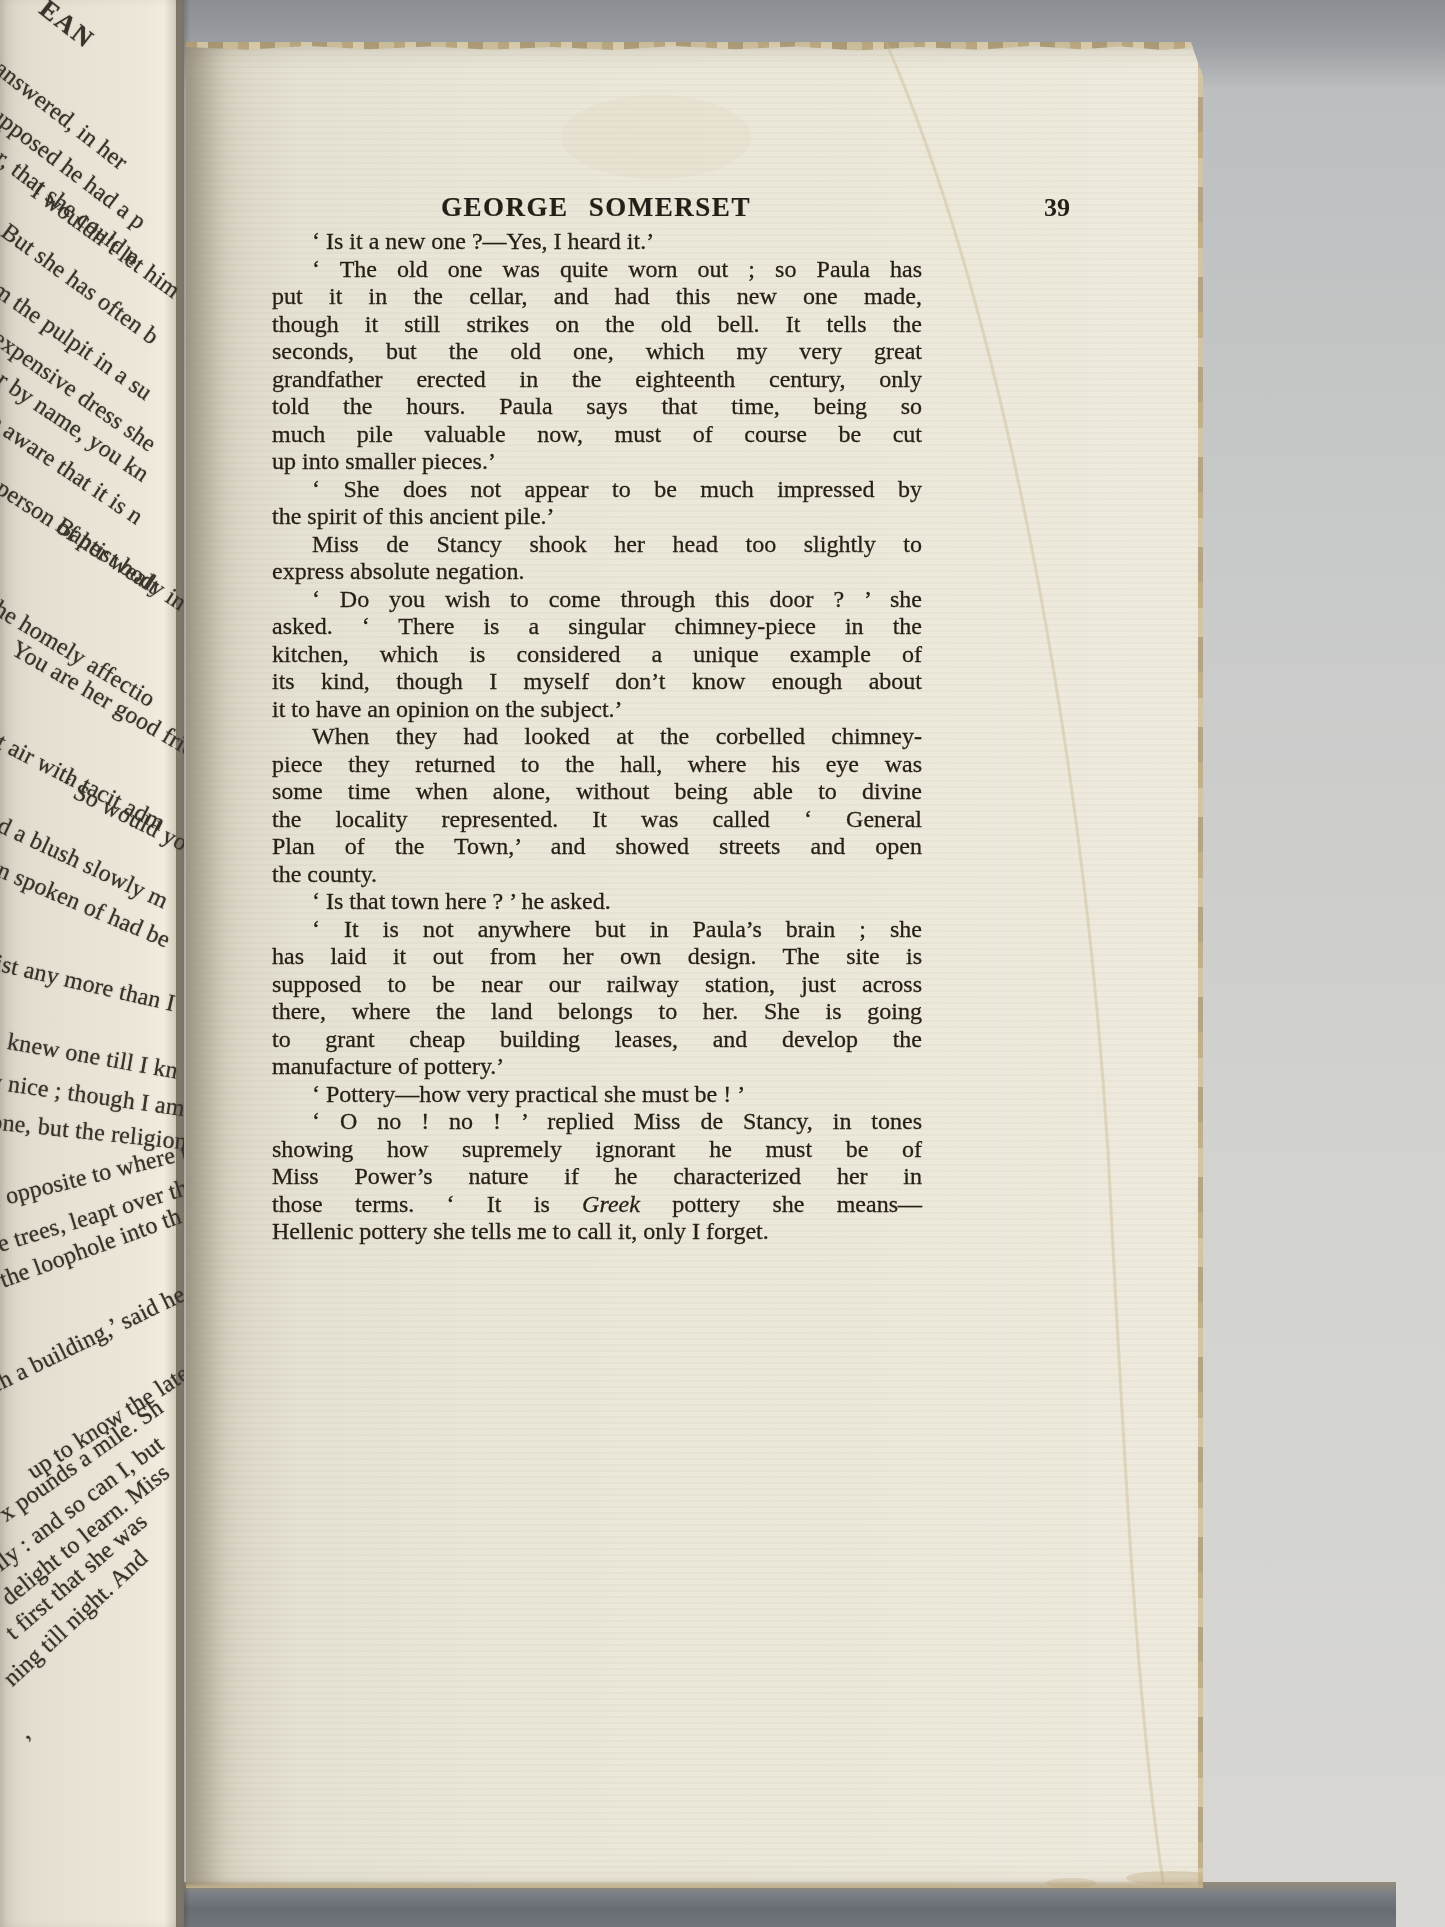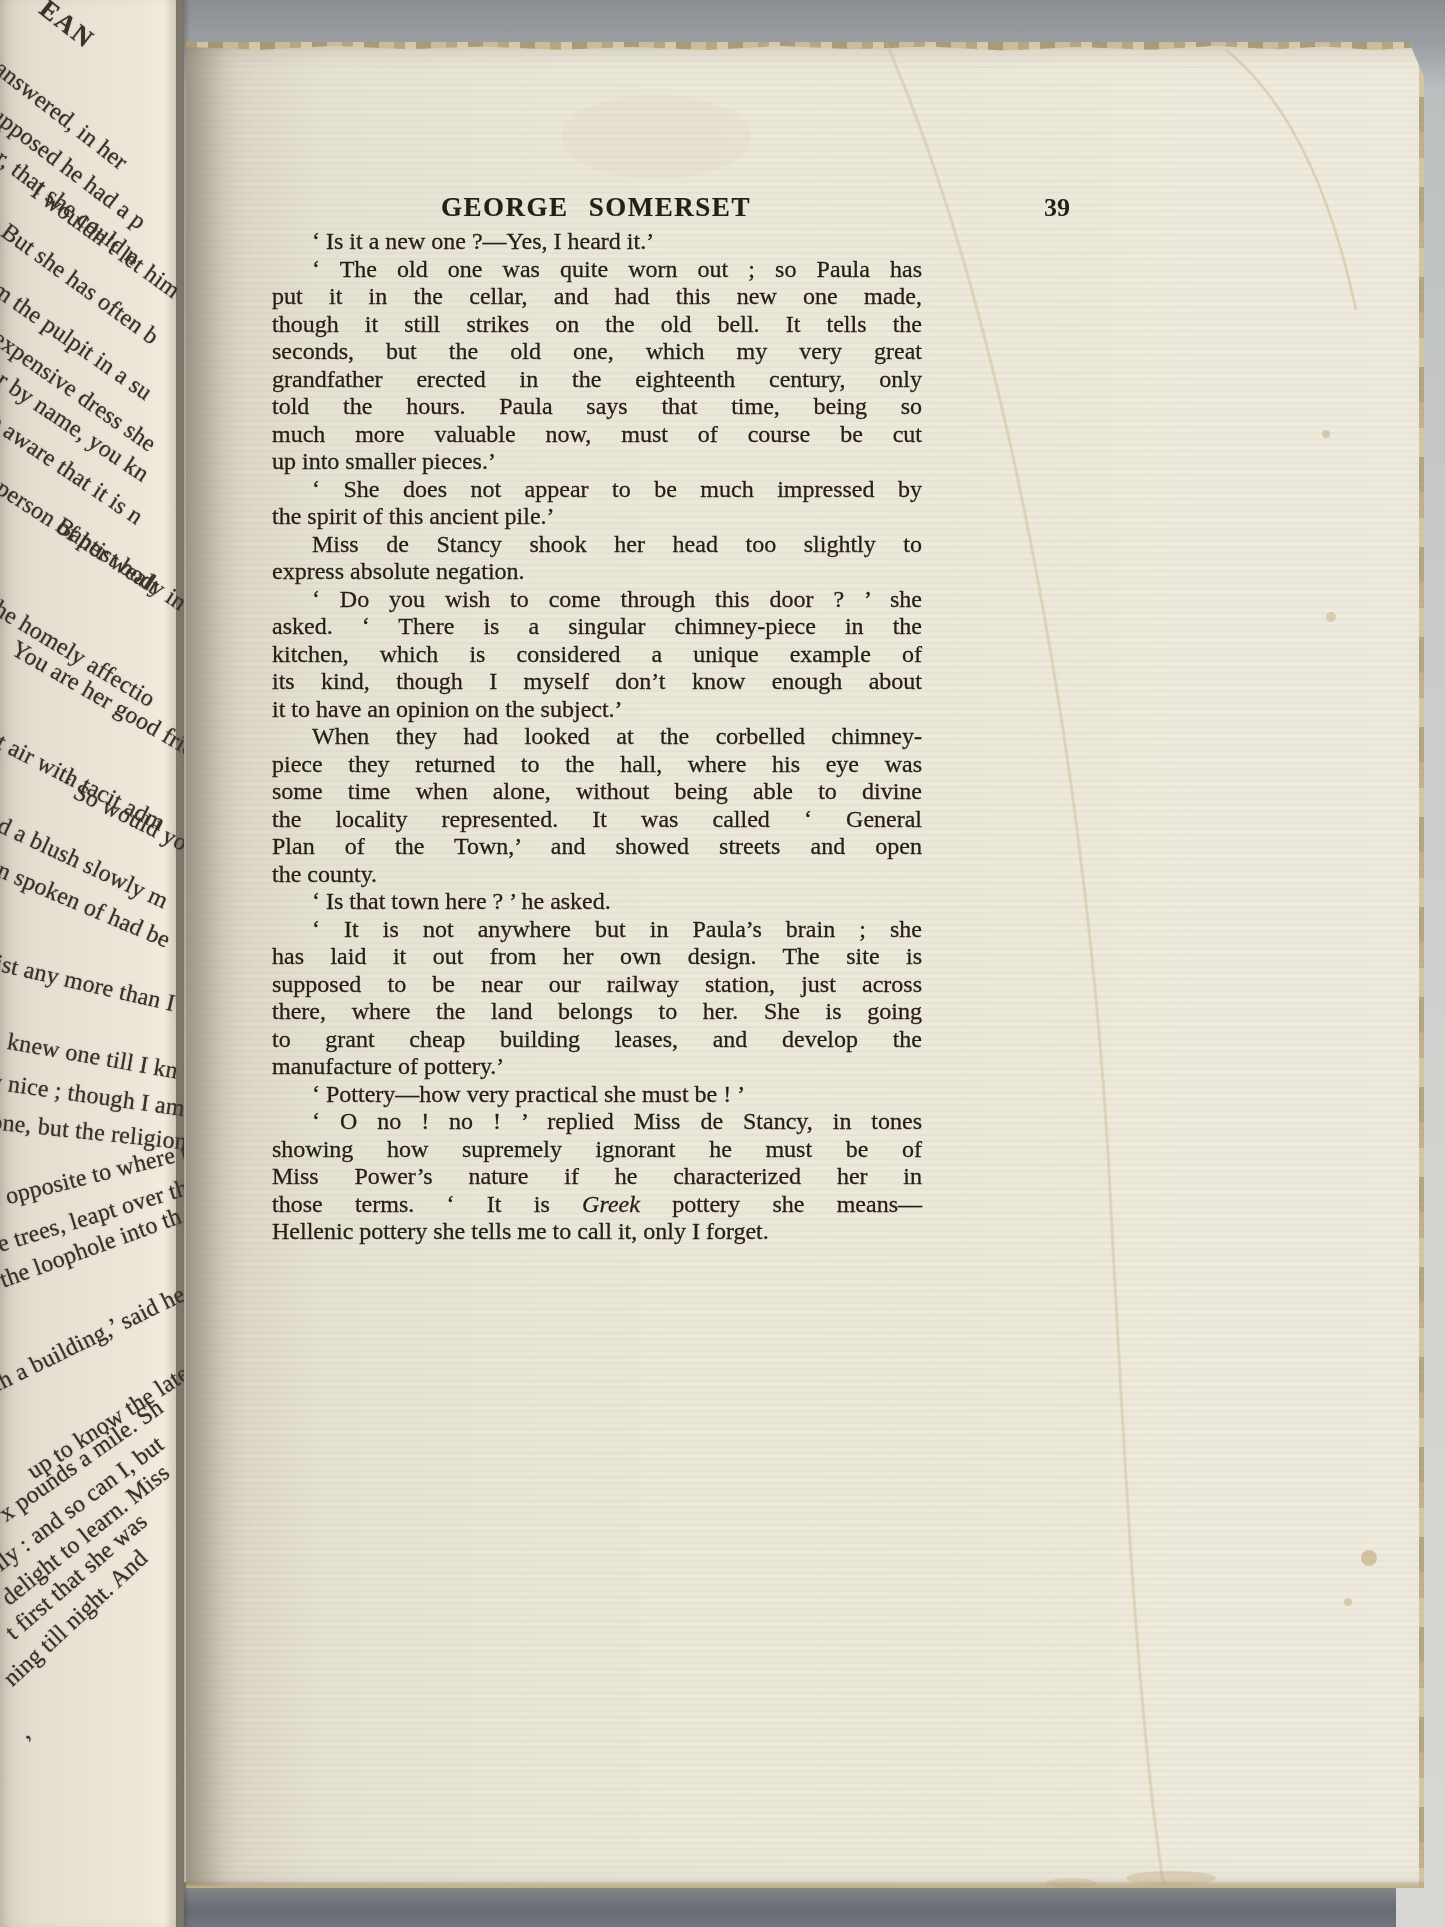--- a/index.html
+++ b/index.html
@@ -25,21 +25,21 @@
     text-shadow:0 0 1.2px rgba(55,50,42,.75);
   }
   .frag.caps{font-weight:bold;font-size:26px;letter-spacing:2px;}
   
   .gutter{
     position:absolute;left:176px;top:0;width:14px;height:1927px;
     background:linear-gradient(90deg,rgba(58,52,41,.55),rgba(58,52,41,.25) 60%,rgba(58,52,41,0));
   }
   
   .page{
-    position:absolute;left:186px;top:42px;width:1238px;height:1846px;
+    position:absolute;left:186px;top:42px;width:1017px;height:1846px;
     background:linear-gradient(90deg,#ccc6b6 0%,#dbd6c6 4%,#e6e2d3 11%,#eae6d8 30%,#ece8da 68%,#eeeadd 100%);
     clip-path:polygon(0% 0%,98.8% 0%,100% 1.9%,100% 100%,0% 100%);
     box-shadow:inset 36px 0 40px -20px rgba(88,78,60,.5),inset 0 16px 24px -16px rgba(110,100,80,.3);
   }
   .page .texture{
     position:absolute;inset:0;pointer-events:none;
     background:repeating-linear-gradient(180deg,rgba(140,128,104,.05) 0 2px,rgba(0,0,0,0) 2px 6px);
   }
   .deckle-top{
     position:absolute;top:0;left:0;right:0;height:9px;opacity:.85;
@@ -141,21 +141,21 @@
     <div class="page-number">39</div>
     <div class="body-text">
 
     <div class="bline ind last"><span>‘ Is it a new one ?—Yes, I heard it.’</span></div>
         <div class="bline ind"><span>‘ The old one was quite worn out ; so Paula has</span></div>
         <div class="bline"><span>put it in the cellar, and had this new one made,</span></div>
         <div class="bline"><span>though it still strikes on the old bell.  It tells the</span></div>
         <div class="bline"><span>seconds, but the old one, which my very great</span></div>
         <div class="bline"><span>grandfather erected in the eighteenth century, only</span></div>
         <div class="bline"><span>told the hours.  Paula says that time, being so</span></div>
-        <div class="bline"><span>much more valuable now, must of course be cut</span></div>
+        <div class="bline"><span>much pile valuable now, must of course be cut</span></div>
         <div class="bline last"><span>up into smaller pieces.’</span></div>
         <div class="bline ind"><span>‘ She does not appear to be much impressed by</span></div>
         <div class="bline last"><span>the spirit of this ancient pile.’</span></div>
         <div class="bline ind"><span>Miss de Stancy shook her head too slightly to</span></div>
         <div class="bline last"><span>express absolute negation.</span></div>
         <div class="bline ind"><span>‘ Do you wish to come through this door ? ’ she</span></div>
         <div class="bline"><span>asked.  ‘ There is a singular chimney-piece in the</span></div>
         <div class="bline"><span>kitchen, which is considered a unique example of</span></div>
         <div class="bline"><span>its kind, though I myself don’t know enough about</span></div>
         <div class="bline last"><span>it to have an opinion on the subject.’</span></div>

